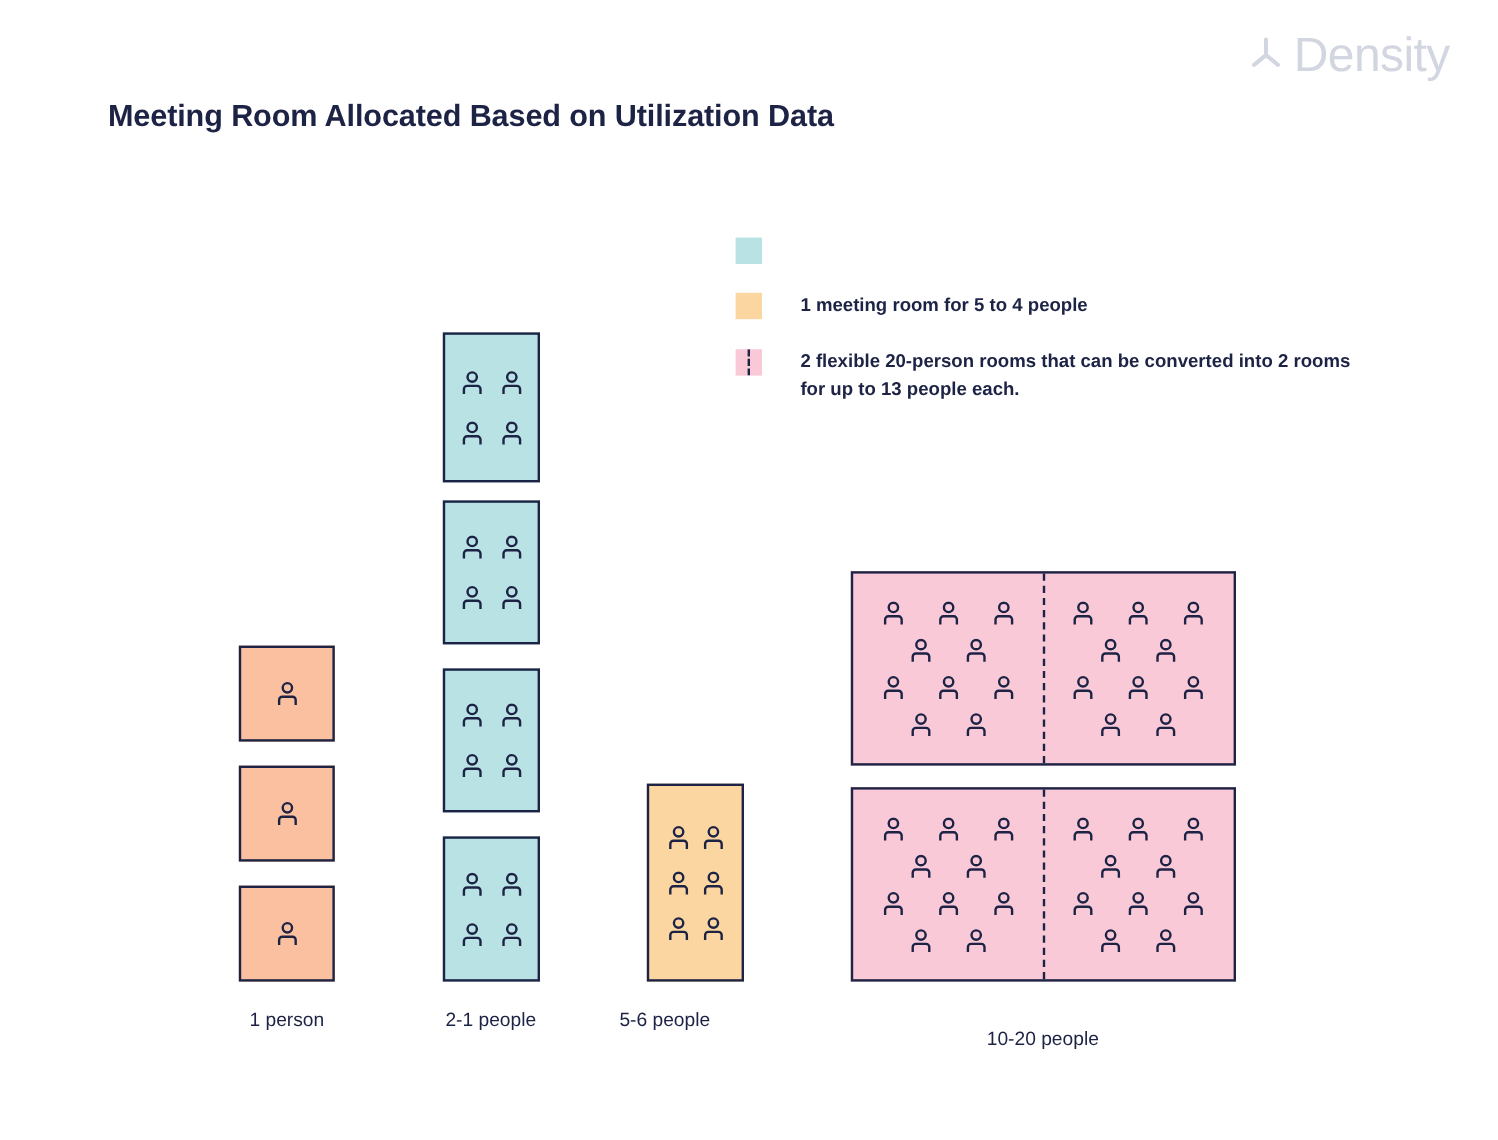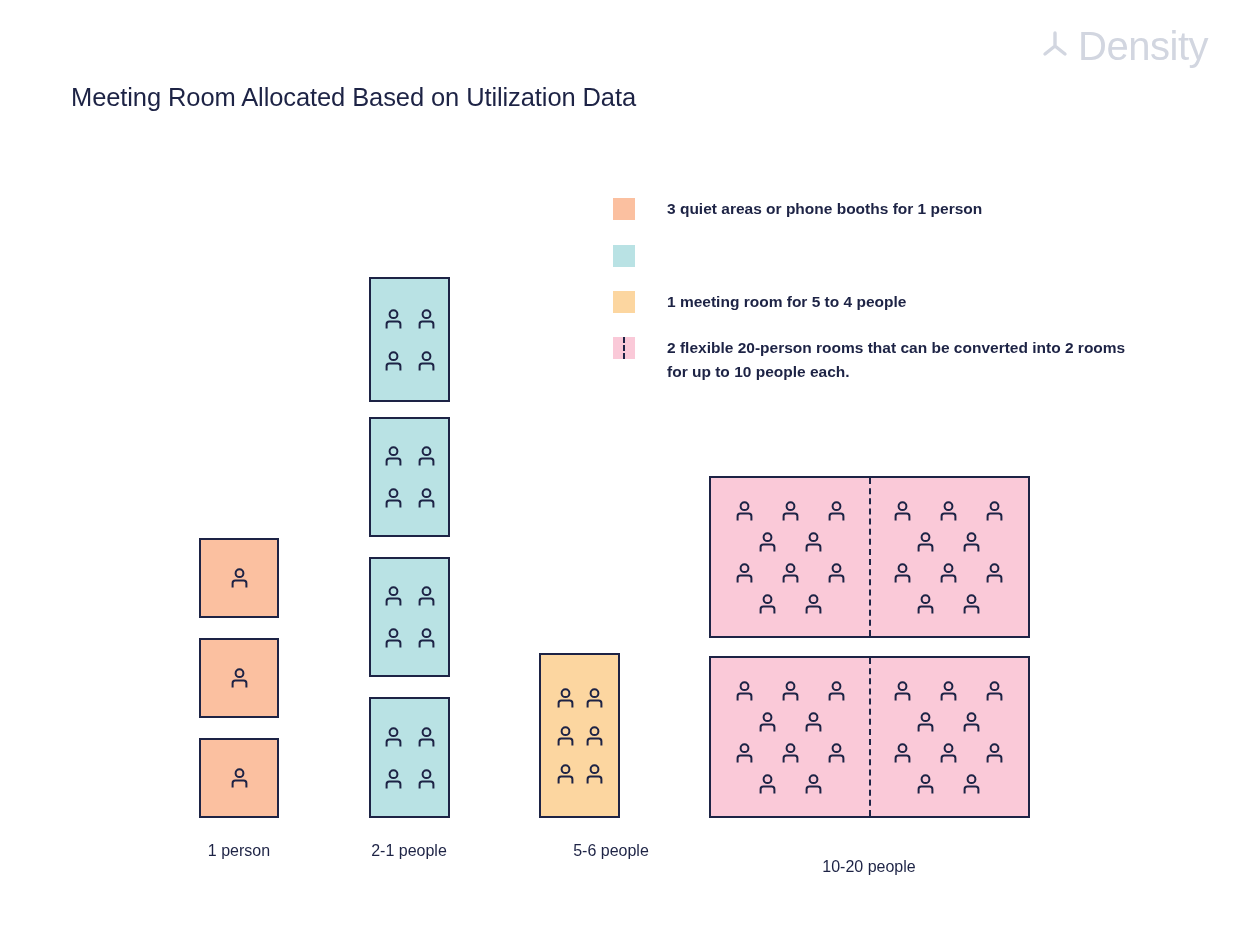--- a/index.html
+++ b/index.html
@@ -31,24 +31,24 @@
     font-size: 40px;
     font-weight: 500;
     letter-spacing: -0.5px;
     color: #d2d6e0;
     line-height: 1;
   }
 
   
   .page-title {
     position: absolute;
-    left: 71px;
+    left: 90px;
     top: 83px;
     font-size: 25.5px;
-    font-weight: 400;
+    font-weight: 700;
     letter-spacing: -0.1px;
     color: #1d2345;
     margin: 0;
   }
 
   
   .legend {
     position: absolute;
     left: 613px;
     top: 197px;
@@ -153,33 +153,29 @@
       <path d="M15 4 L15 17 M15 17 L5 25 M15 17 L25 25" stroke="#d2d6e0" stroke-width="3.4" fill="none" stroke-linecap="round" stroke-linejoin="round"></path>
     </svg>
   </span>
   <span class="brand-name">Density</span>
 </div>
 
 <h1 class="page-title">Meeting Room Allocated Based on Utilization Data</h1>
 
 <div class="legend">
   <div class="legend-row">
-    <span class="legend-swatch" style="background:#FBC0A0"></span>
-    <span class="legend-label">3 quiet areas or phone booths for 1 person</span>
-  </div>
-  <div class="legend-row">
     <span class="legend-swatch" style="background:#B9E2E4"></span>
   </div>
   <div class="legend-row">
     <span class="legend-swatch" style="background:#FCD6A0"></span>
     <span class="legend-label">1 meeting room for 5 to 4 people</span>
   </div>
   <div class="legend-row">
     <span class="legend-swatch dashed" style="background:#FAC9D8"></span>
-    <span class="legend-label">2 flexible 20-person rooms that can be converted into 2 rooms for up to 10 people each.</span>
+    <span class="legend-label">2 flexible 20-person rooms that can be converted into 2 rooms for up to 13 people each.</span>
   </div>
 </div>
 
 <div class="plot">
 
   <div class="room" style="left:199px; top:538px; width:80px; height:80px; background:#FBC0A0;">
     <div class="room-inner">
       <div class="seat-row">
           <span style="display: inline-flex;">
             <svg width="17" height="20" viewBox="0 0 17 20">
@@ -678,16 +674,16 @@
               </svg>
             </span>
           </div>
       </div>
     </div>
     <div class="divider"></div>
   </div>
 
   <div class="cat-label" style="left:239px; top:842px;">1 person</div>
   <div class="cat-label" style="left:409px; top:842px;">2-1 people</div>
-  <div class="cat-label" style="left:611px; top:842px;">5-6 people</div>
+  <div class="cat-label" style="left:554px; top:842px;">5-6 people</div>
   <div class="cat-label" style="left:869px; top:842px;margin-top:16px;">10-20 people</div>
 
 </div>
 
 </body></html>

